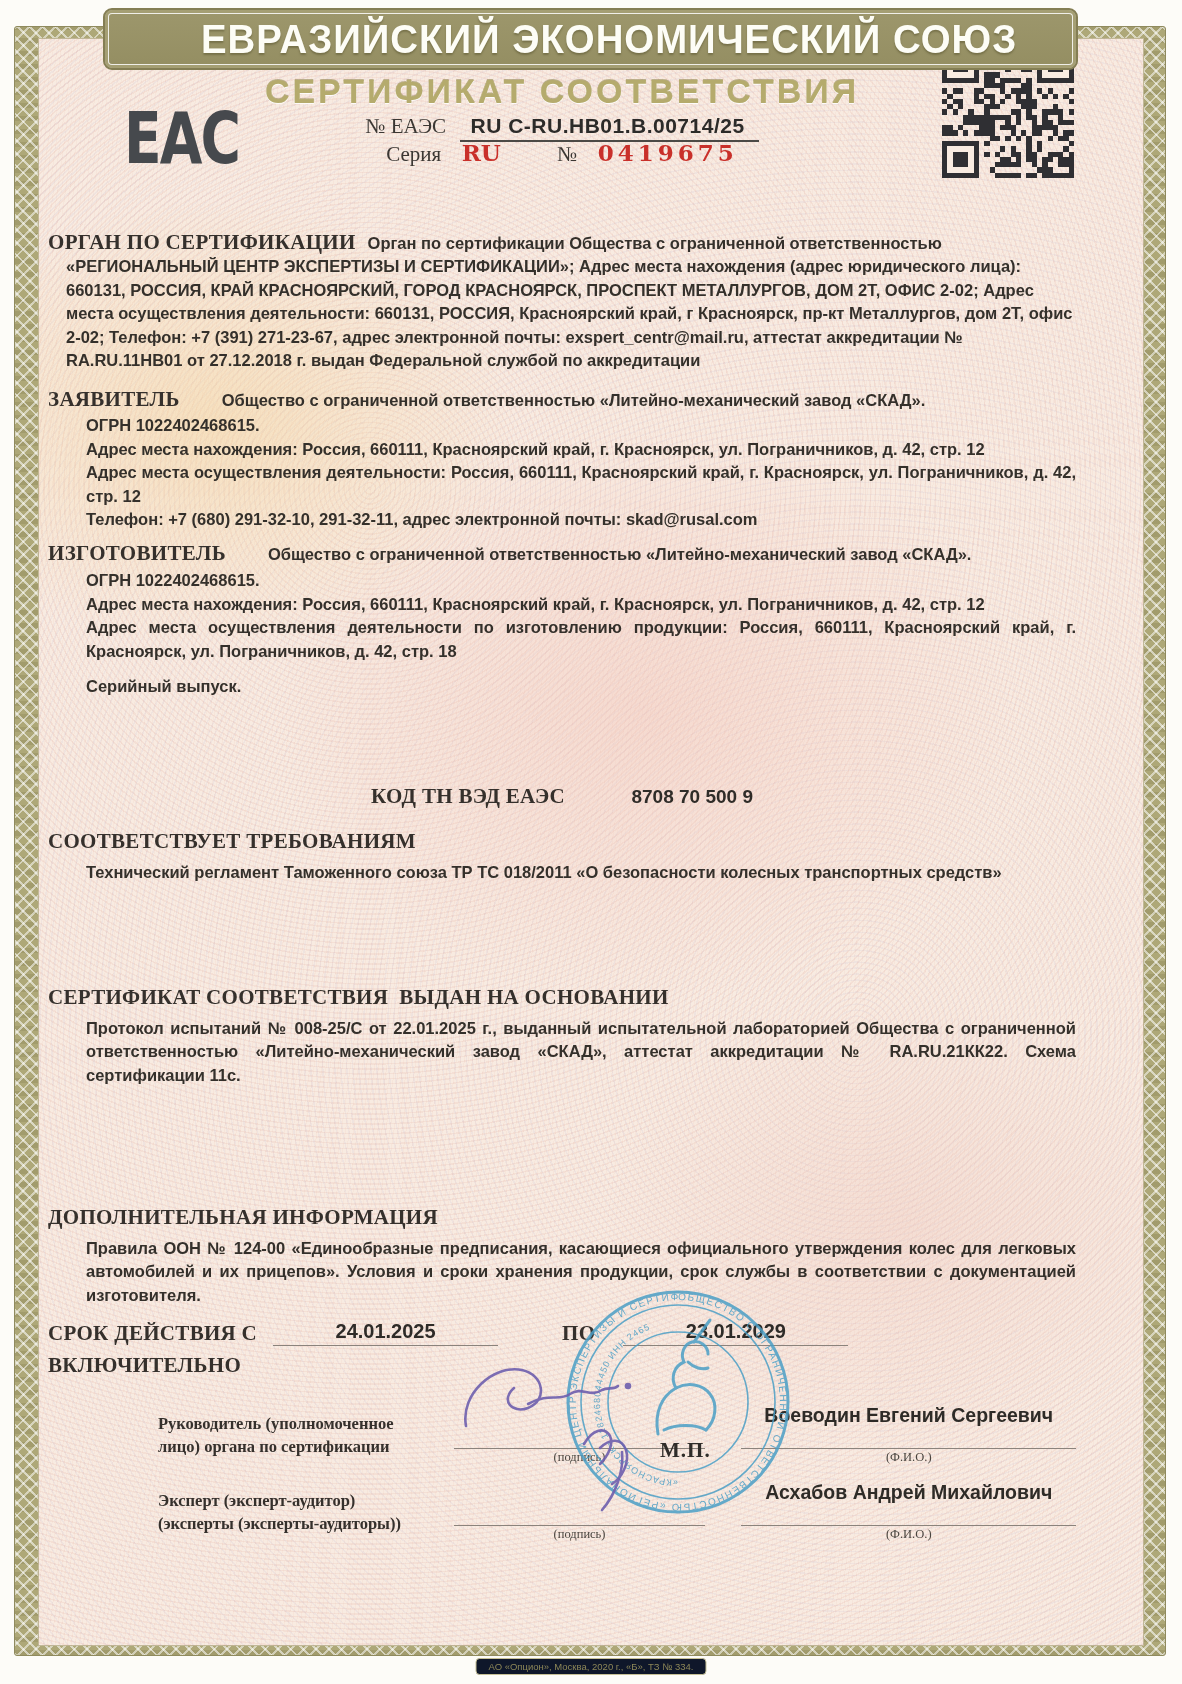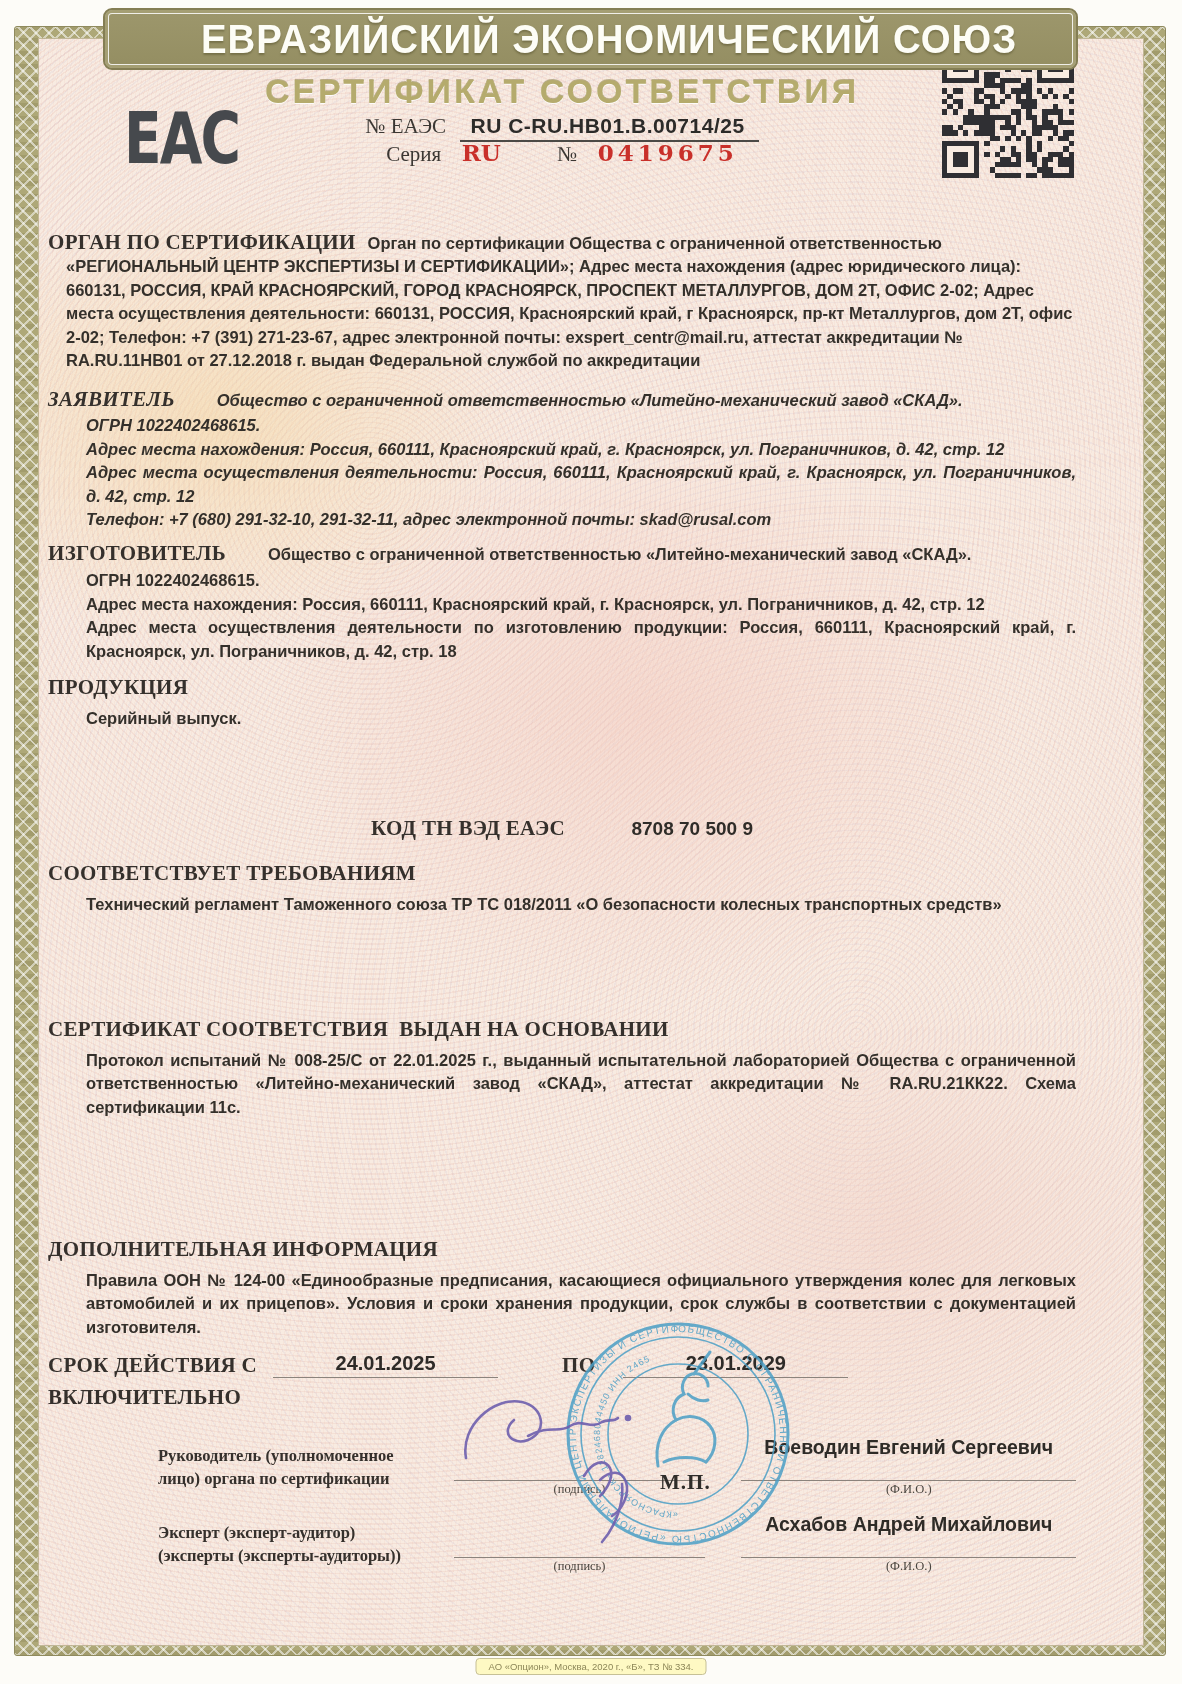--- a/index.html
+++ b/index.html
@@ -59,21 +59,21 @@
   
   .sec{margin:0;}
   .sec-head{font-family:"Liberation Serif",serif;font-weight:bold;font-size:21px;
     color:#35302c;letter-spacing:.3px;white-space:pre-wrap;}
   .sec-body, .sec-lines p{font-weight:bold;font-size:16.5px;color:#34302b;
     line-height:1.42;text-align:justify;margin:0;}
   .sec-lines{margin-left:38px;}
   .org-wrap{margin-top:20px;padding-left:18px;text-indent:-18px;}
   .org-wrap .sec-head{margin-right:12px;}
   .inline-head .sec-head{margin-right:42px;}
-  .sec-applicant{margin-top:12px;font-style:italic;}
+  .sec-applicant{margin-top:12px;}
   .sec-manufacturer{margin-top:8px;}
   .sec-production{margin-top:12px;}
   .sec-tnved{margin-top:86px;text-align:center;}
   .tnved-val{font-weight:bold;font-size:19px;color:#2f2c28;margin-left:62px;}
   .sec-compliance{margin-top:20px;}
   .sec-basis{margin-top:100px;}
   .sec-additional{margin-top:118px;}
   .sec-head-own{display:block;margin-bottom:7px;}
 
   
@@ -98,21 +98,21 @@
   .sig-name-col{width:340px;margin-left:36px;text-align:center;}
   .sig-name{font-weight:bold;font-size:19.5px;color:#2e2b27;white-space:nowrap;
     border-bottom:1.2px solid #8b837c;padding-bottom:21px;}
   .mp{position:absolute;left:612px;top:118px;font-family:"Liberation Serif",serif;
     font-weight:bold;font-size:21px;color:#2f2c29;letter-spacing:1px;z-index:4;}
   .stamp{position:absolute;left:512px;top:-36px;width:236px;height:236px;opacity:.85;z-index:2;}
   .sig-ink{position:absolute;left:408px;top:28px;width:290px;height:180px;z-index:3;}
 
   
   .footer-plate{position:absolute;left:50%;bottom:9px;transform:translateX(-50%);
-    background:#fef9c3;border:1px solid #c6c096;border-radius:4px;
+    background:#0f172a;border:1px solid #c6c096;border-radius:4px;
     padding:2px 12px;font-size:9.5px;color:#8d8758;white-space:nowrap;z-index:6;}
 </style>
 </head>
 <body>
 
 <div class="page">
   <div class="frame"></div>
   <div class="banner">
     <span>ЕВРАЗИЙСКИЙ ЭКОНОМИЧЕСКИЙ СОЮЗ</span>
   </div>
@@ -385,21 +385,20 @@
           <span class="sec-head">ИЗГОТОВИТЕЛЬ</span><span>Общество с ограниченной ответственностью «Литейно-механический завод «СКАД».</span>
         </div>
         <div class="sec-lines">
           <p>ОГРН 1022402468615.</p>
           <p>Адрес места нахождения: Россия, 660111, Красноярский край, г. Красноярск, ул. Пограничников, д. 42, стр. 12</p>
           <p>Адрес места осуществления деятельности по изготовлению продукции: Россия, 660111, Красноярский край, г. Красноярск, ул. Пограничников, д. 42, стр. 18</p>
         </div>
       </div>
 
       <div class="sec sec-production">
-        <span class="sec-head sec-head-own">ПРОДУКЦИЯ</span>
         <div class="sec-lines">
           <p>Серийный выпуск.</p>
         </div>
       </div>
 
       <div class="sec sec-tnved">
         <span class="sec-head">КОД ТН ВЭД ЕАЭС</span>
         <span class="tnved-val">8708 70 500 9</span>
       </div>
 

